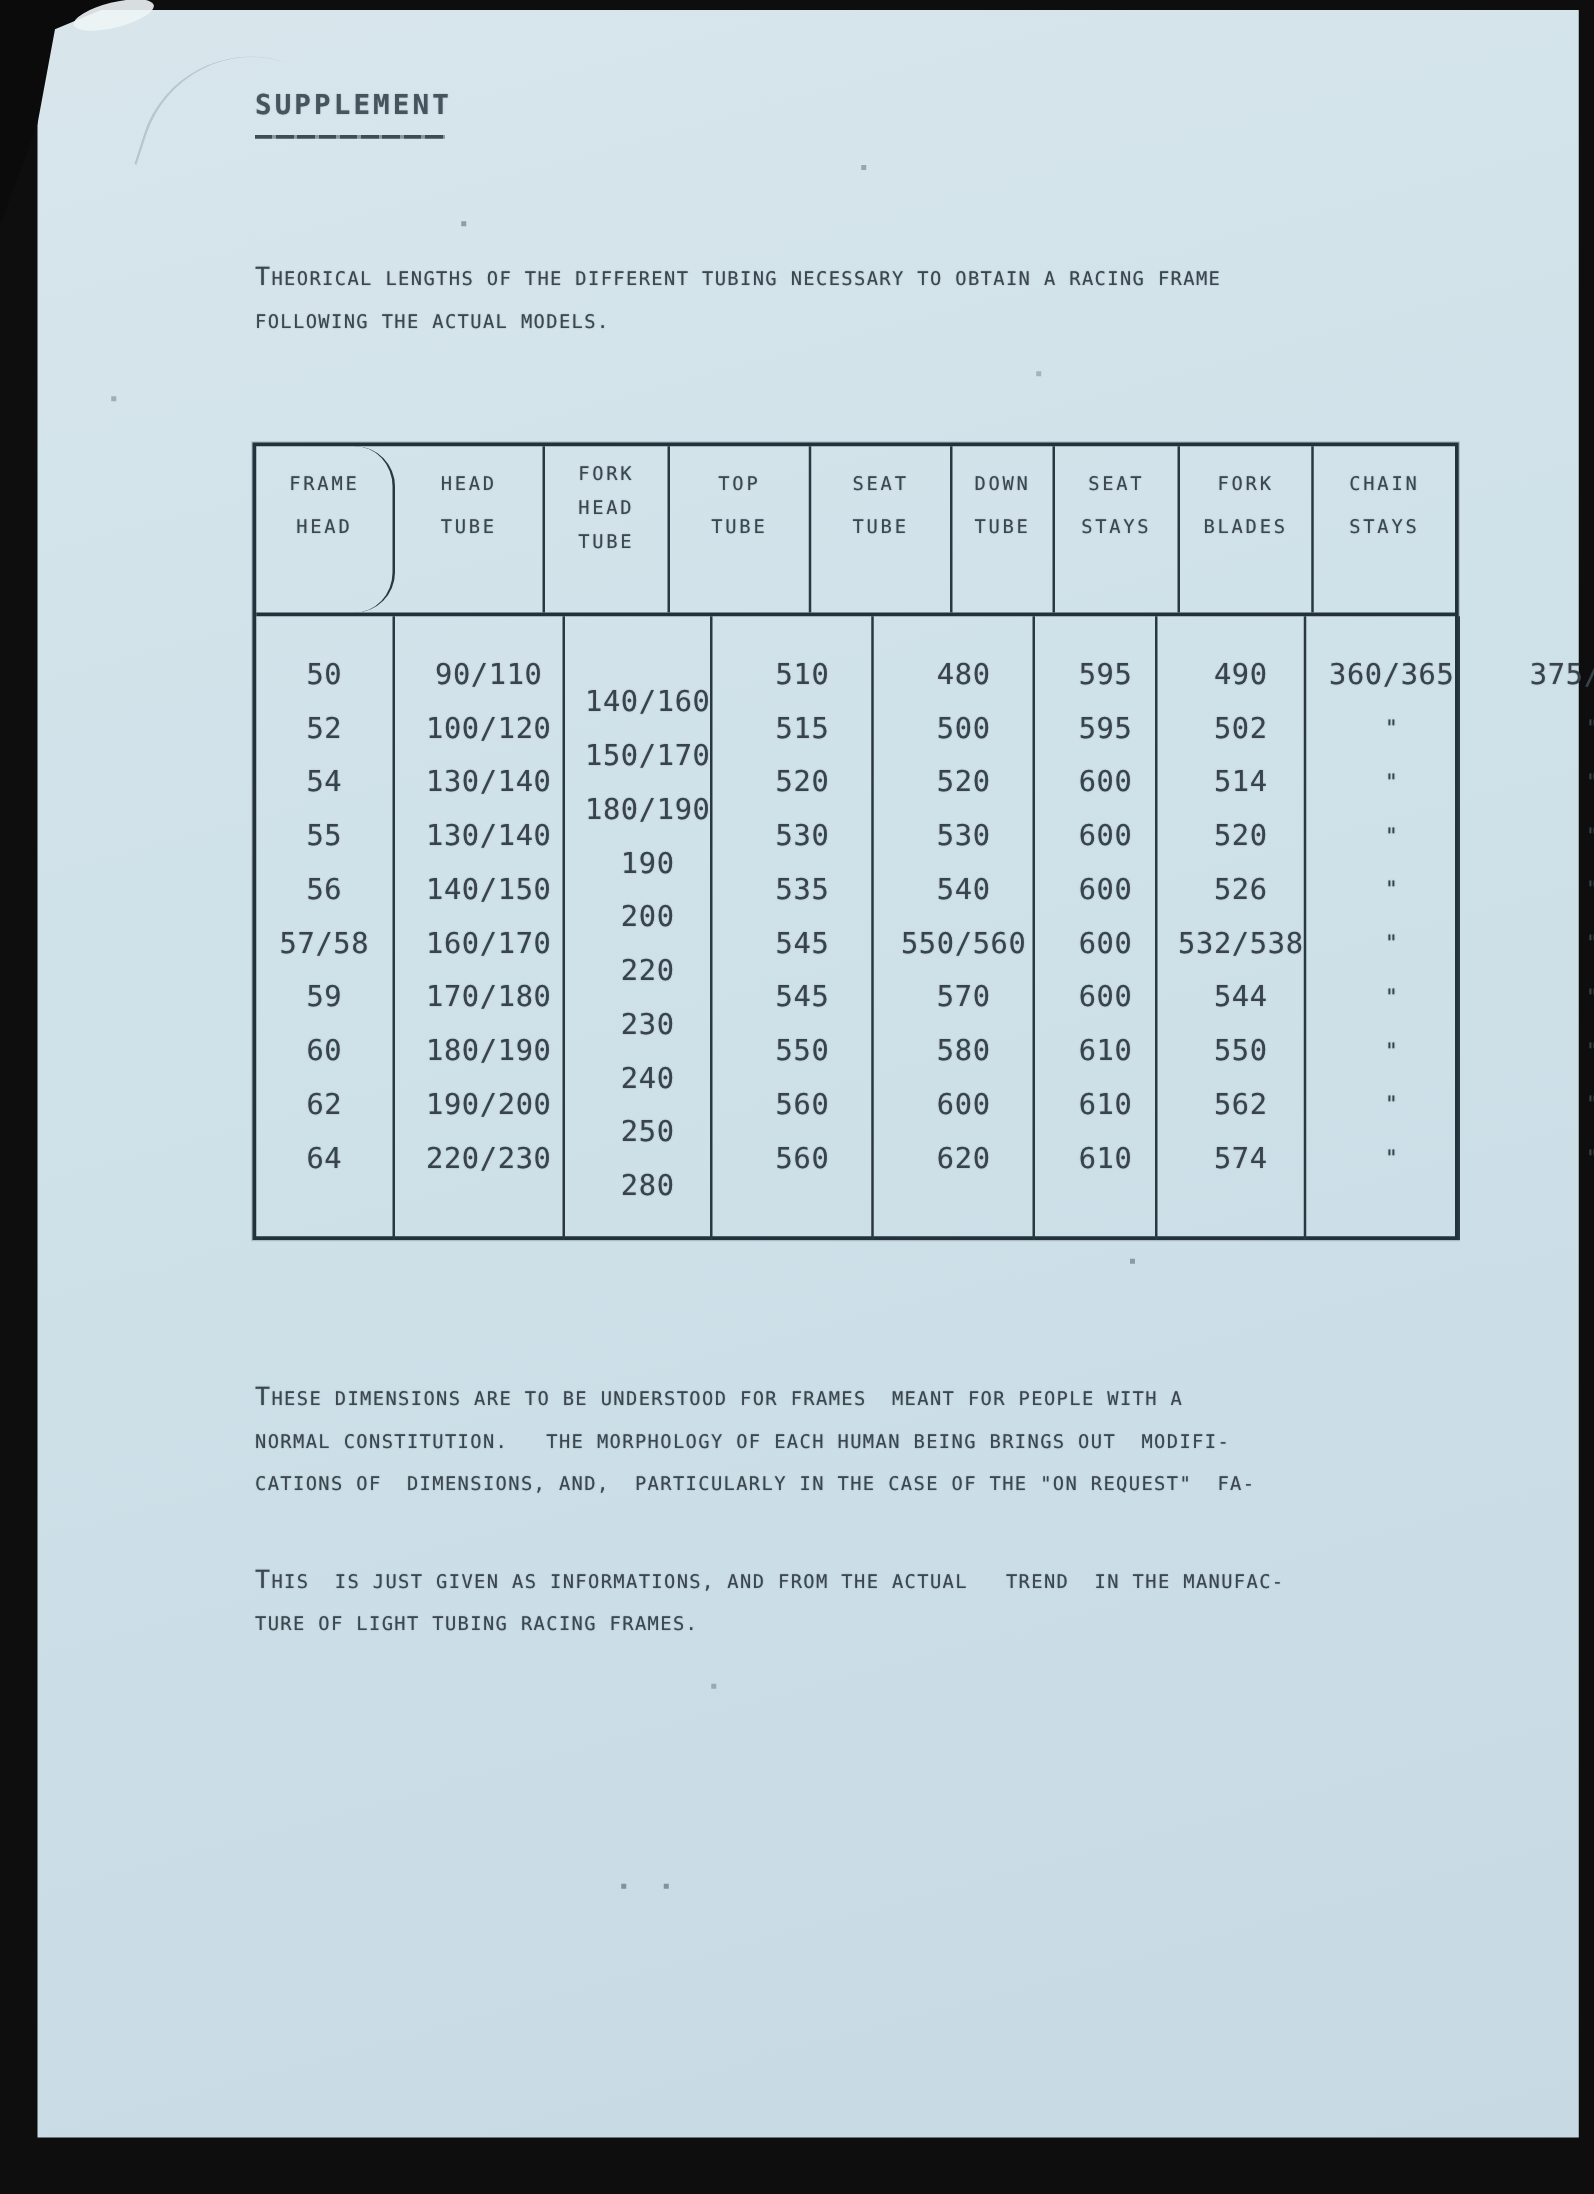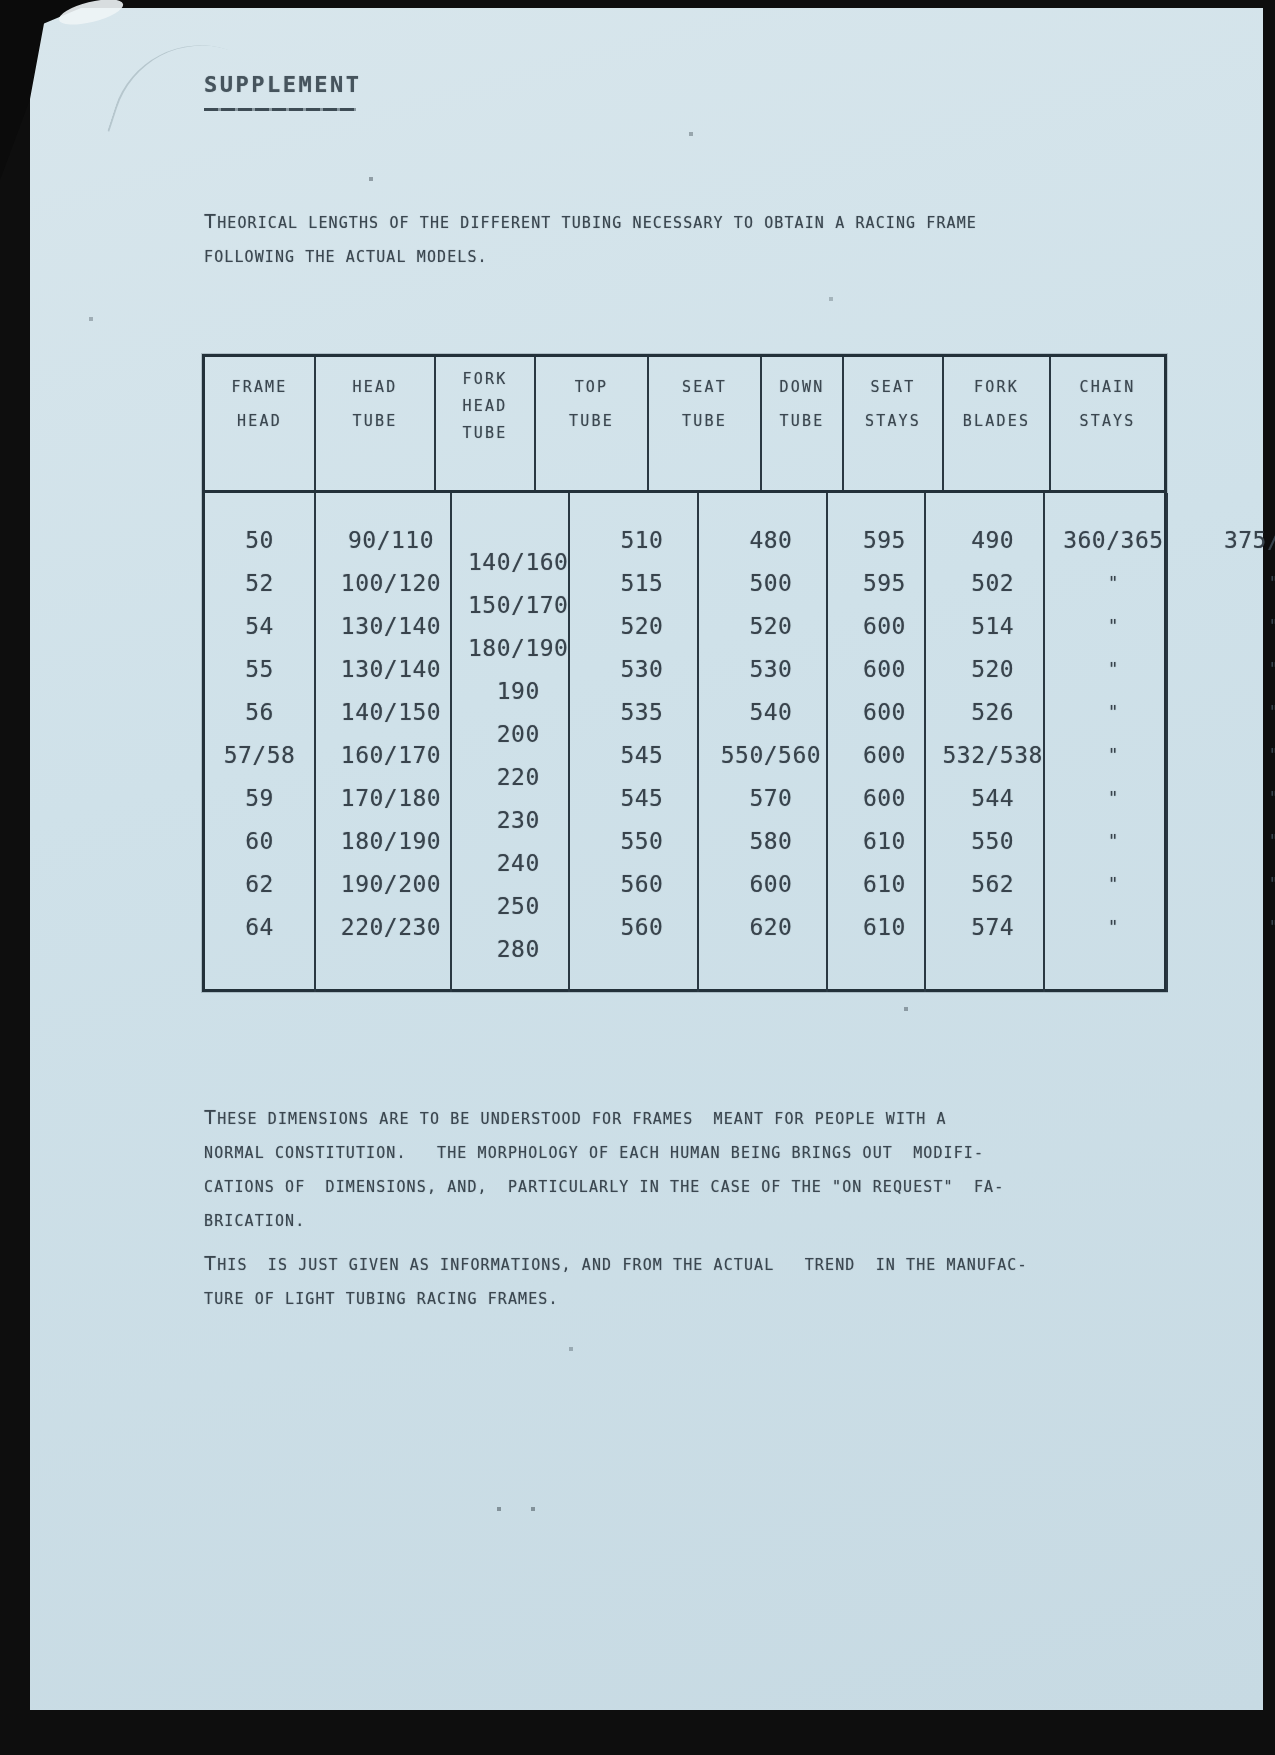--- a/index.html
+++ b/index.html
@@ -94,21 +94,21 @@
   <div class="title">SUPPLEMENT</div>
   <div class="title-underline"></div>
 
   <div class="para intro">
       <div class="para-line lead">THEORICAL LENGTHS OF THE DIFFERENT TUBING NECESSARY TO OBTAIN A RACING FRAME</div>
       <div class="para-line">FOLLOWING THE ACTUAL MODELS.</div>
     </div>
 
   <div class="dim-table">
     <div class="thead">
-        <div class="th" style="flex: 0 0 111px;">
+        <div class="th" style="flex: 0 0 111px; border-radius: 32px;">
           <div class="th-line">FRAME</div>
           <div class="th-line">HEAD</div>
         </div>
         <div class="th" style="flex: 0 0 120px;">
           <div class="th-line">HEAD</div>
           <div class="th-line">TUBE</div>
         </div>
         <div class="th three" style="flex: 0 0 100px;">
           <div class="th-line">FORK</div>
           <div class="th-line">HEAD</div>
@@ -248,21 +248,20 @@
           <div class="tcell ditto">"</div>
           <div class="tcell ditto">"</div>
         </div>
       </div>
   </div>
 
   <div class="para para-1">
       <div class="para-line lead">THESE DIMENSIONS ARE TO BE UNDERSTOOD FOR FRAMES  MEANT FOR PEOPLE WITH A</div>
       <div class="para-line">NORMAL CONSTITUTION.   THE MORPHOLOGY OF EACH HUMAN BEING BRINGS OUT  MODIFI-</div>
       <div class="para-line">CATIONS OF  DIMENSIONS, AND,  PARTICULARLY IN THE CASE OF THE "ON REQUEST"  FA-</div>
-      <div class="para-line">BRICATION.</div>
     </div>
   <div class="para para-2">
       <div class="para-line lead">THIS  IS JUST GIVEN AS INFORMATIONS, AND FROM THE ACTUAL   TREND  IN THE MANUFAC-</div>
       <div class="para-line">TURE OF LIGHT TUBING RACING FRAMES.</div>
     </div>
 </div>
 
 <div class="corner-tl"></div>
 <div class="sliver"></div>
 

